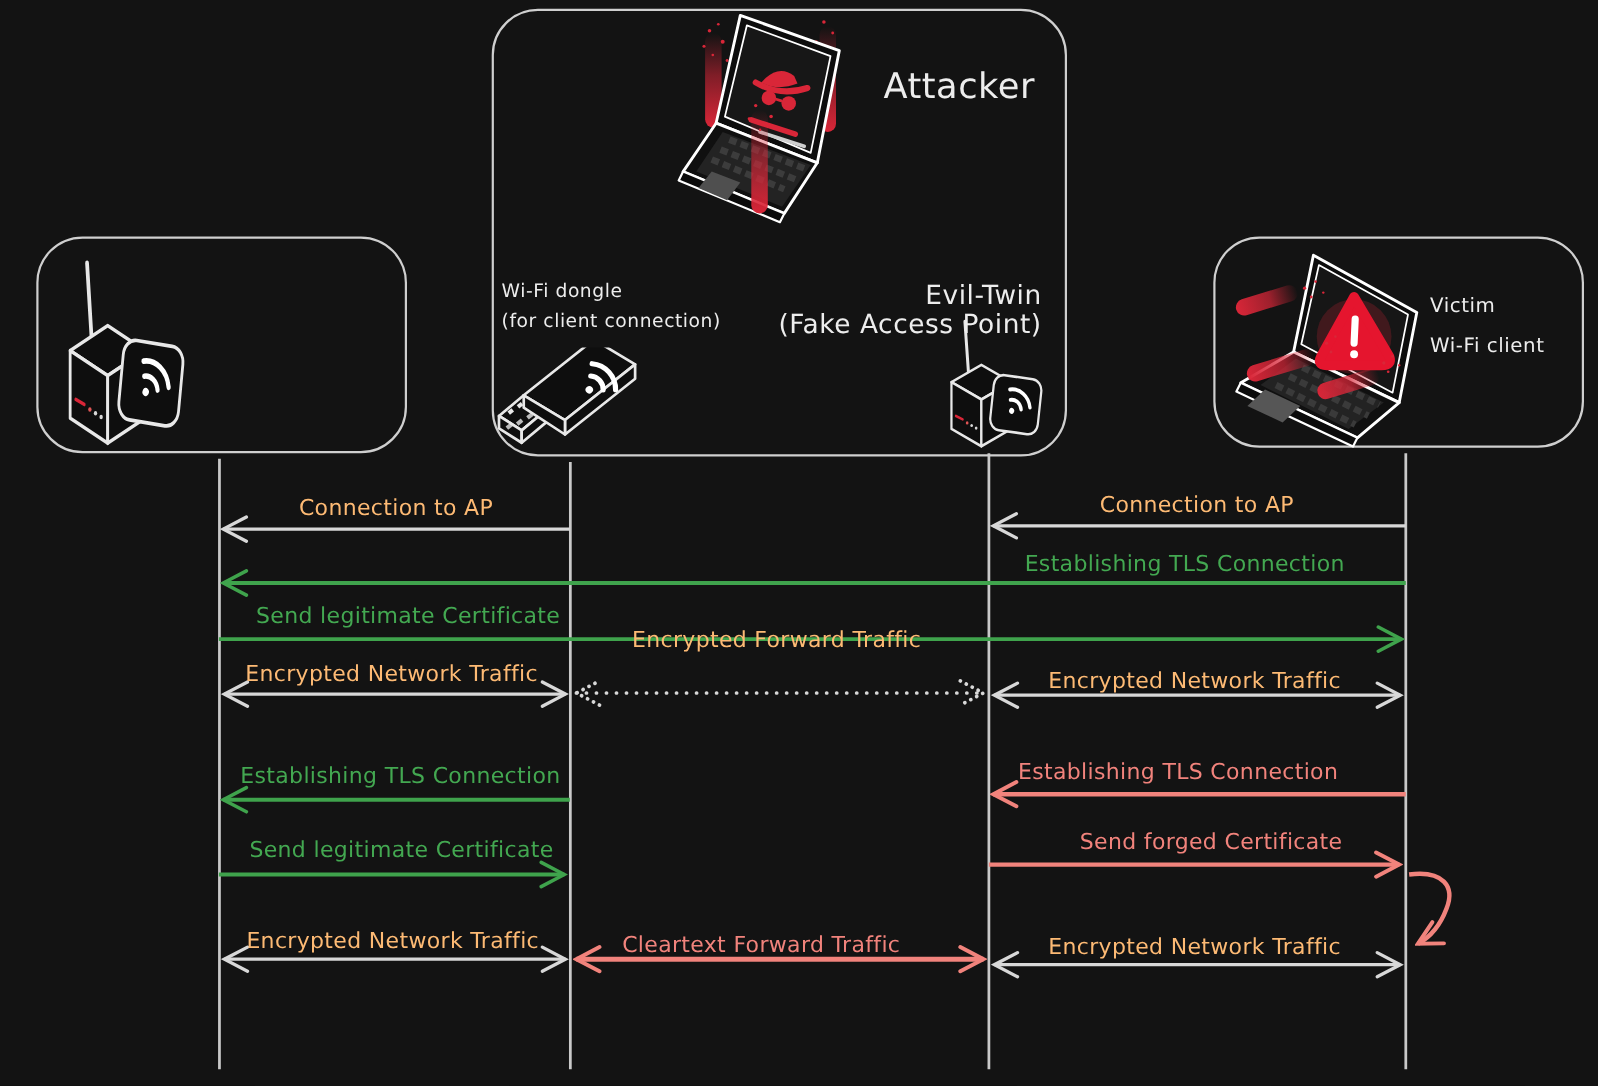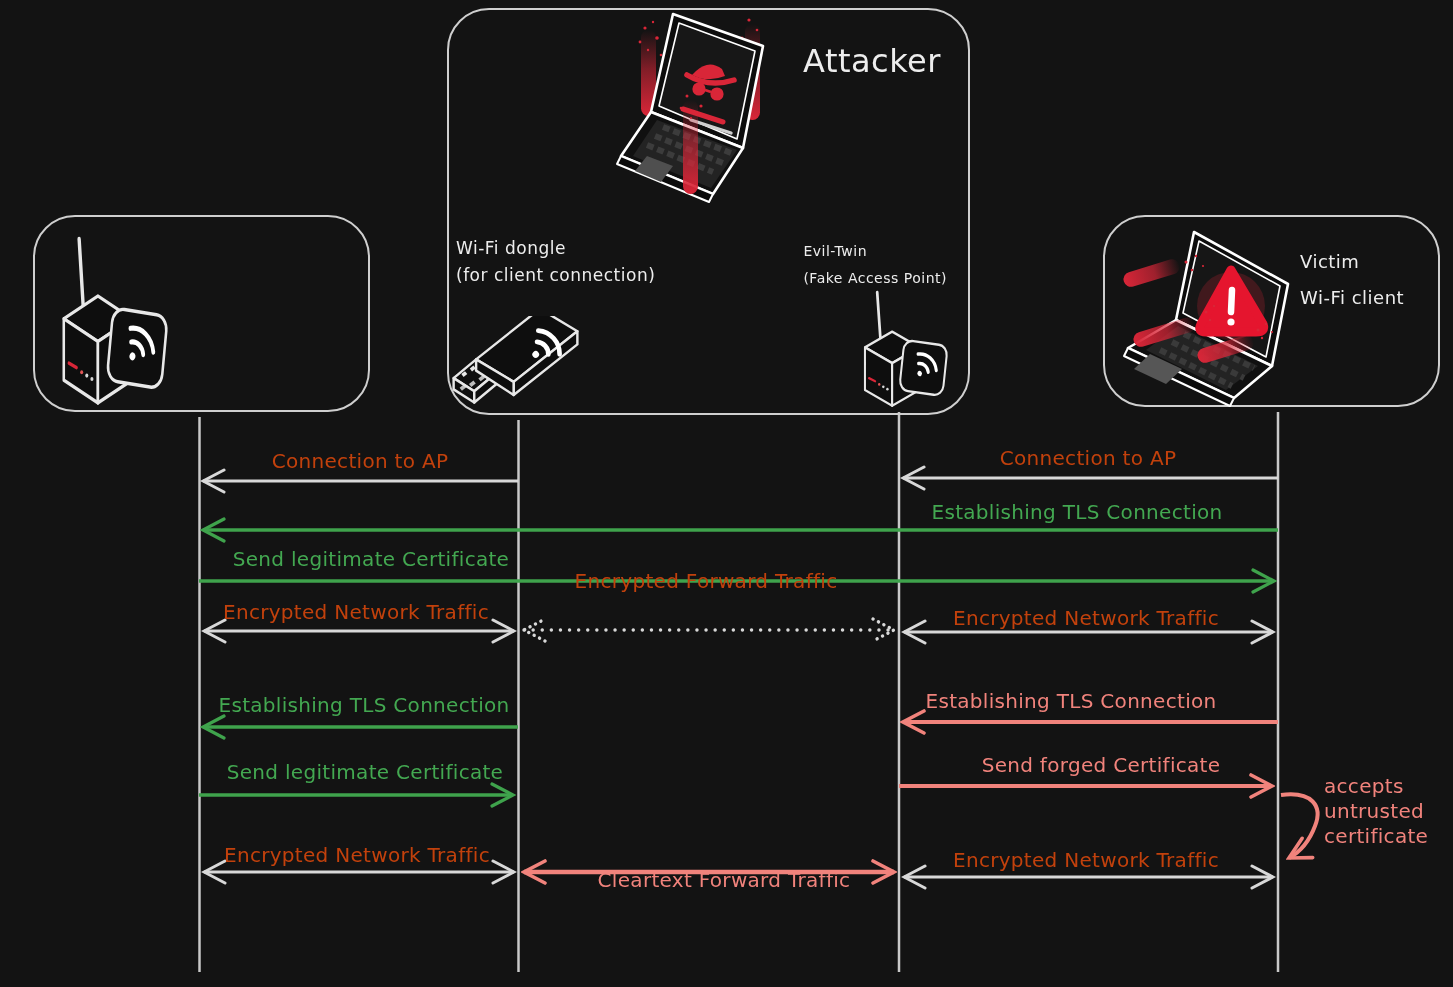--- a/index.html
+++ b/index.html
@@ -7,35 +7,35 @@
     position:relative;width:1453px;height:987px;background:#131313;
     overflow:hidden;font-family:"DejaVu Sans",sans-serif;
   }
   svg{display:block;}
   .layer{position:absolute;left:0;top:0;}
   .box{
     position:absolute;border:2.5px solid #cfcfcf;border-radius:42px;
     background:transparent;box-sizing:border-box;
   }
   .mlabel{
-    position:absolute;font-size:20px;color:#c2410c;white-space:nowrap;
+    position:absolute;font-size:20px;color:#fdba74;white-space:nowrap;
     transform:translateX(-50%);letter-spacing:.3px;
   }
   .green{color:#43a851;}
   .salmon{color:#f1837c;}
   .note{
     transform:none;white-space:pre-line;line-height:25px;font-size:20px;
   }
   .actor-title{
-    position:absolute;color:#ededed;letter-spacing:.5px;white-space:pre-line;
+    position:absolute;color:#ededed;letter-spacing:.5px;white-space:pre-line;margin-top:17px;
   }
   .t-ap{left:223px;top:242px;font-size:24px;transform:translateX(-50%);white-space:nowrap;}
   .t-attacker{left:872px;top:42px;font-size:32px;transform:translateX(-50%);white-space:nowrap;}
   .t-dongle{left:456px;top:235px;font-size:17px;line-height:27px;}
-  .t-eviltwin{left:947px;top:238px;font-size:14px;line-height:27px;transform:translateX(-100%);}
+  .t-eviltwin{left:947px;top:238px;font-size:24px;line-height:27px;transform:translateX(-100%);text-align:right;}
   .t-victim{left:1300px;top:244px;font-size:18px;line-height:36px;}
   .illus{position:absolute;}
 </style>
 </head>
 <body>
 
 <div class="canvas">
 
   <svg class="layer" width="1453" height="987" viewBox="0 0 1453 987">
     <defs>
@@ -264,20 +264,17 @@
   <div class="mlabel" style="left:1088px;top:446px;">Connection to AP</div>
   <div class="mlabel green" style="left:1077px;top:500px;">Establishing TLS Connection</div>
   <div class="mlabel green" style="left:371px;top:547px;">Send legitimate Certificate</div>
   <div class="mlabel" style="left:356px;top:600px;">Encrypted Network Traffic</div>
   <div class="mlabel" style="left:706px;top:569px;">Encrypted Forward Traffic</div>
   <div class="mlabel" style="left:1086px;top:606px;">Encrypted Network Traffic</div>
   <div class="mlabel green" style="left:364px;top:693px;">Establishing TLS Connection</div>
   <div class="mlabel salmon" style="left:1071px;top:689px;">Establishing TLS Connection</div>
   <div class="mlabel green" style="left:365px;top:760px;">Send legitimate Certificate</div>
   <div class="mlabel salmon" style="left:1081px;top:753px;margin-left:20px;">Send forged Certificate</div>
-  <div class="mlabel salmon note" style="left:1324px;top:774px;">accepts
-untrusted
-certificate</div>
   <div class="mlabel" style="left:357px;top:843px;">Encrypted Network Traffic</div>
-  <div class="mlabel salmon" style="left:724px;top:846px;margin-top:22px;">Cleartext Forward Traffic</div>
+  <div class="mlabel salmon" style="left:692px;top:846px;">Cleartext Forward Traffic</div>
   <div class="mlabel" style="left:1086px;top:848px;">Encrypted Network Traffic</div>
 
 </div>
 
 </body></html>

